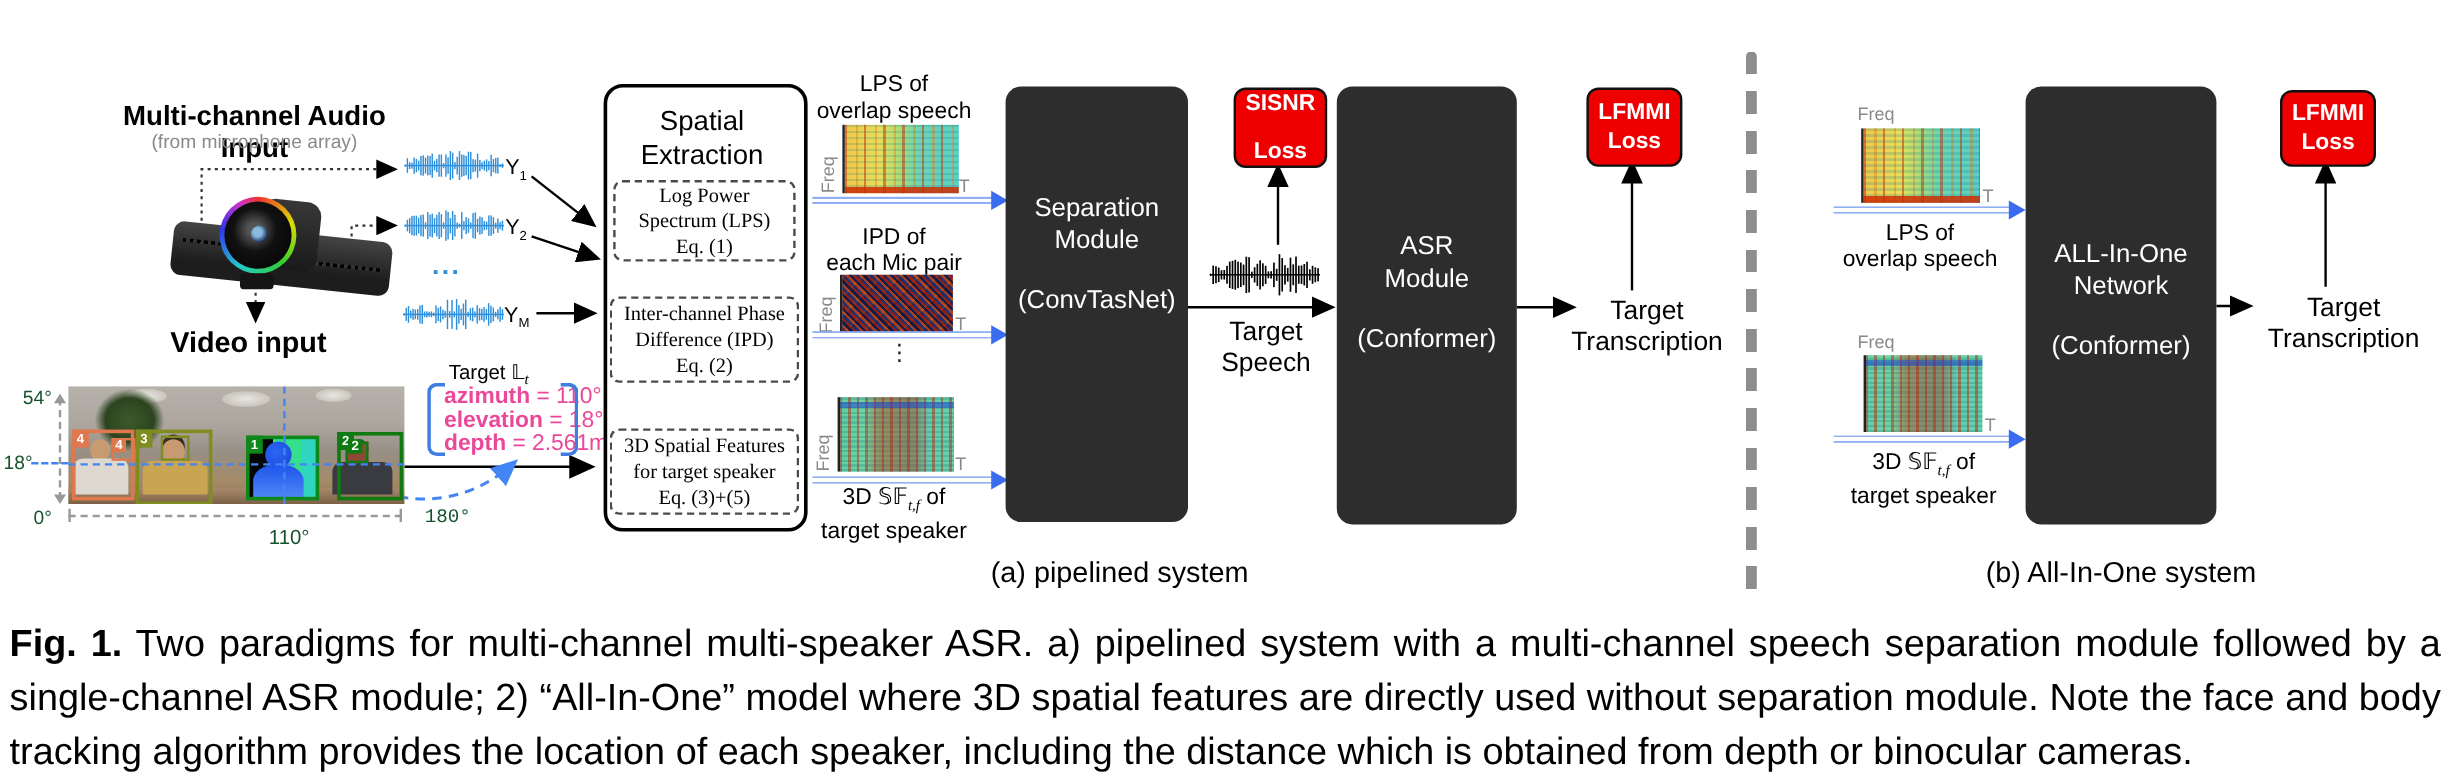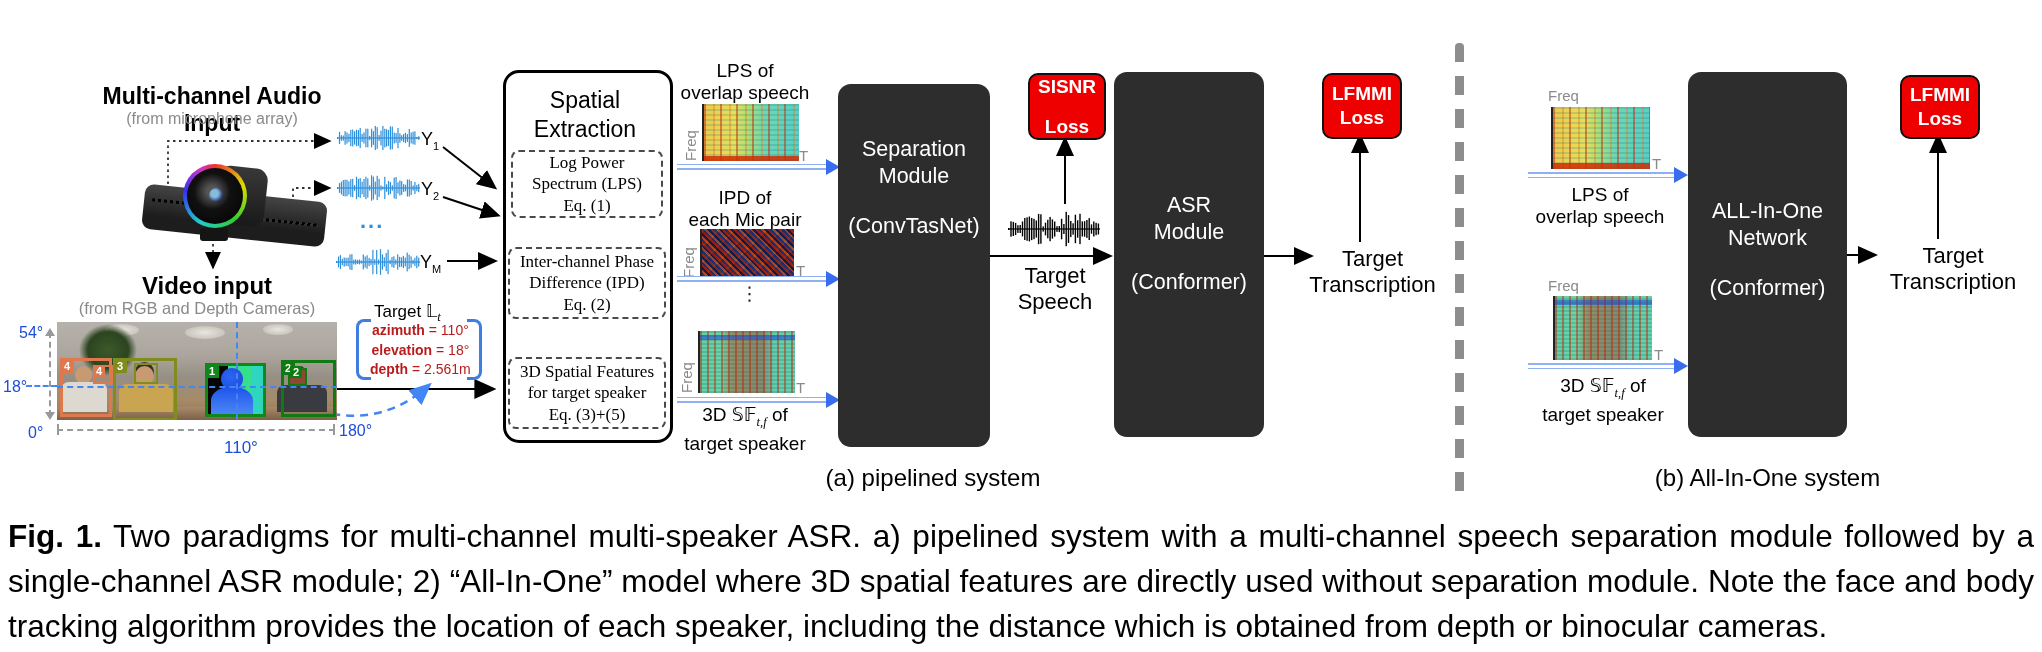--- a/index.html
+++ b/index.html
@@ -36,27 +36,27 @@
       repeating-linear-gradient(90deg, rgba(190,40,10,0.5) 0 2px, rgba(0,0,0,0) 2px 7px),
       repeating-linear-gradient(0deg, rgba(20,120,130,0.25) 0 2px, rgba(0,0,0,0) 2px 4px),
       linear-gradient(90deg,#62cfa6 0%,#74d6a4 30%,#5fceb4 60%,#6ad0a8 100%);}
   .spec-title{position:absolute;font-size:19px;line-height:22px;text-align:center;}
   .freq-v{position:absolute;color:#8a8a8a;font-size:15px;writing-mode:vertical-rl;transform:rotate(180deg);}
   .t-lab{position:absolute;color:#8a8a8a;font-size:15px;}
   .dash-blue-h{position:absolute;border-top:2.5px dashed #4285f4;}
   .dash-blue-v{position:absolute;border-left:2.5px dashed #4285f4;}
   .dash-gray-h{position:absolute;border-top:2px dashed #9a9a9a;}
   .dash-gray-v{position:absolute;border-left:2px dashed #9a9a9a;}
-  .angle{position:absolute;font-size:16px;color:#1d4ed8;}
+  .angle{position:absolute;font-size:16px;color:#14532d;}
   
   .bracket{position:absolute;}
   .bracket::before,.bracket::after{content:"";position:absolute;top:0;bottom:0;width:12px;}
   .bracket::before{left:0;border:3.5px solid #3f7de0;border-right:none;border-radius:8px 0 0 8px;}
   .bracket::after{right:0;border:3.5px solid #3f7de0;border-left:none;border-radius:0 8px 8px 0;}
-  .tgt-row{font-size:14px;line-height:19.5px;color:#b91c1c;white-space:nowrap;text-align:center;}
+  .tgt-row{font-size:19px;line-height:19.5px;color:#ec4899;white-space:nowrap;}
   .tgt-row b{font-weight:bold;}
   
   .fe-box{position:absolute;border:3.5px solid #000;border-radius:16px;background:#fff;}
   .fe-sub{position:absolute;border:2px dashed #4a4a4a;border-radius:8px;
           font-family:"Liberation Serif",serif;font-size:17px;line-height:21.5px;text-align:center;
           display:flex;flex-direction:column;justify-content:center;}
   
   .cam-bar{position:absolute;left:143px;top:193px;width:183px;height:45px;border-radius:9px;
            background:linear-gradient(180deg,#454545,#1d1d1d 70%);transform:rotate(6deg);}
   .cam-grill{position:absolute;top:14px;height:3px;background:repeating-linear-gradient(90deg,#000 0 3px,#333 3px 6px);}
@@ -283,21 +283,20 @@
     <span>Y</span><sub class="m">1</sub>
   </div>
   <div class="abs" style="left:421px;top:179px;font-size:18px;">
     <span>Y</span><sub class="m">2</sub>
   </div>
   <div class="abs" style="left:420px;top:252px;font-size:18px;">
     <span>Y</span><sub class="m">M</sub>
   </div>
 
   <div class="abs ctr" style="left:118px;top:272px;width:178px;font-size:24px;font-weight:bold;">Video input</div>
-  <div class="abs ctr gray" style="left:38px;top:299px;width:318px;font-size:16.5px;">(from RGB and Depth Cameras)</div>
 
   <div class="photo">
     <div class="light" style="left:48px;top:2px;width:34px;height:12px;"></div>
     <div class="light" style="left:128px;top:4px;width:40px;height:13px;"></div>
     <div class="light" style="left:206px;top:2px;width:30px;height:11px;"></div>
     <div class="plant" style="left:22px;top:2px;width:58px;height:52px;"></div>
     <div class="desk"></div>
 
     <div class="head" style="left:18px;top:44px;width:17px;height:18px;background:#c79a72;"></div>
     <div class="torso" style="left:4px;top:60px;width:46px;height:30px;background:#ddd8d0;"></div>
@@ -333,21 +332,21 @@
   <div class="angle" style="left:19px;top:324px;">54°</div>
   <div class="dash-gray-v" style="left:49px;top:332px;height:84px;"></div>
   <div class="abs" style="left:45px;top:328px;width:0;height:0;border-left:5px solid transparent;border-right:5px solid transparent;border-bottom:8px solid #999;"></div>
   <div class="abs" style="left:45px;top:412px;width:0;height:0;border-left:5px solid transparent;border-right:5px solid transparent;border-top:8px solid #999;"></div>
   <div class="angle blue" style="left:3px;top:378px;">18°</div>
   <div class="dash-blue-h" style="left:26px;top:385px;width:31px;"></div>
   <div class="angle" style="left:28px;top:424px;">0°</div>
   <div class="dash-gray-h" style="left:57px;top:429px;width:278px;"></div>
   <div class="abs" style="left:57px;top:424px;width:2px;height:11px;background:#999;"></div>
   <div class="abs" style="left:333px;top:424px;width:2px;height:11px;background:#999;"></div>
-  <div class="angle" style="left:339px;top:422px;">180°</div>
+  <div class="angle" style="left:354px;top:422px;font-family:Liberation Mono, monospace;">180°</div>
   <div class="angle blue" style="left:224px;top:438px;font-size:17px;">110°</div>
 
   <div class="abs" style="left:374px;top:301px;font-size:17px;">
     <span>Target </span><span class="dsym">𝕃</span><sub class="it">t</sub>
   </div>
   <div class="bracket" style="left:356px;top:319px;width:126px;height:61px;">
     <div class="abs" style="left:14px;top:2px;">
       <div class="tgt-row"><b>azimuth</b><span> = 110°</span></div>
       <div class="tgt-row"><b>elevation</b><span> = 18°</span></div>
       <div class="tgt-row"><b>depth</b><span> = 2.561m</span></div>
@@ -396,21 +395,21 @@
 
   <div class="freq-v" style="left:678px;top:331px;height:62px;">Freq</div>
   <div class="spec sf" style="left:698px;top:331px;width:95px;height:62px;"></div>
   <div class="t-lab" style="left:796px;top:379px;">T</div>
   <div class="feat-arrow" style="left:677px;top:397px;width:150px;"></div>
   <div class="spec-title" style="left:655px;top:403px;width:180px;">
     <div><span>3D </span><span class="dsym">𝕊𝔽</span><sub class="it">t,f</sub><span> of</span></div>
     <div>target speaker</div>
   </div>
 
-  <div class="module" style="left:838px;top:84px;width:152px;height:363px;padding-top:52px;">
+  <div class="module" style="left:838px;top:72px;width:152px;height:363px;padding-top:88px;">
     <div class="nm">
         <div>Separation</div>
         <div>Module</div>
       </div>
     <div class="impl">(ConvTasNet)</div>
   </div>
 
   <div class="loss" style="left:1028px;top:73px;width:74px;height:63px;gap:16px;">
     <div>SISNR</div>
       <div>Loss</div>

